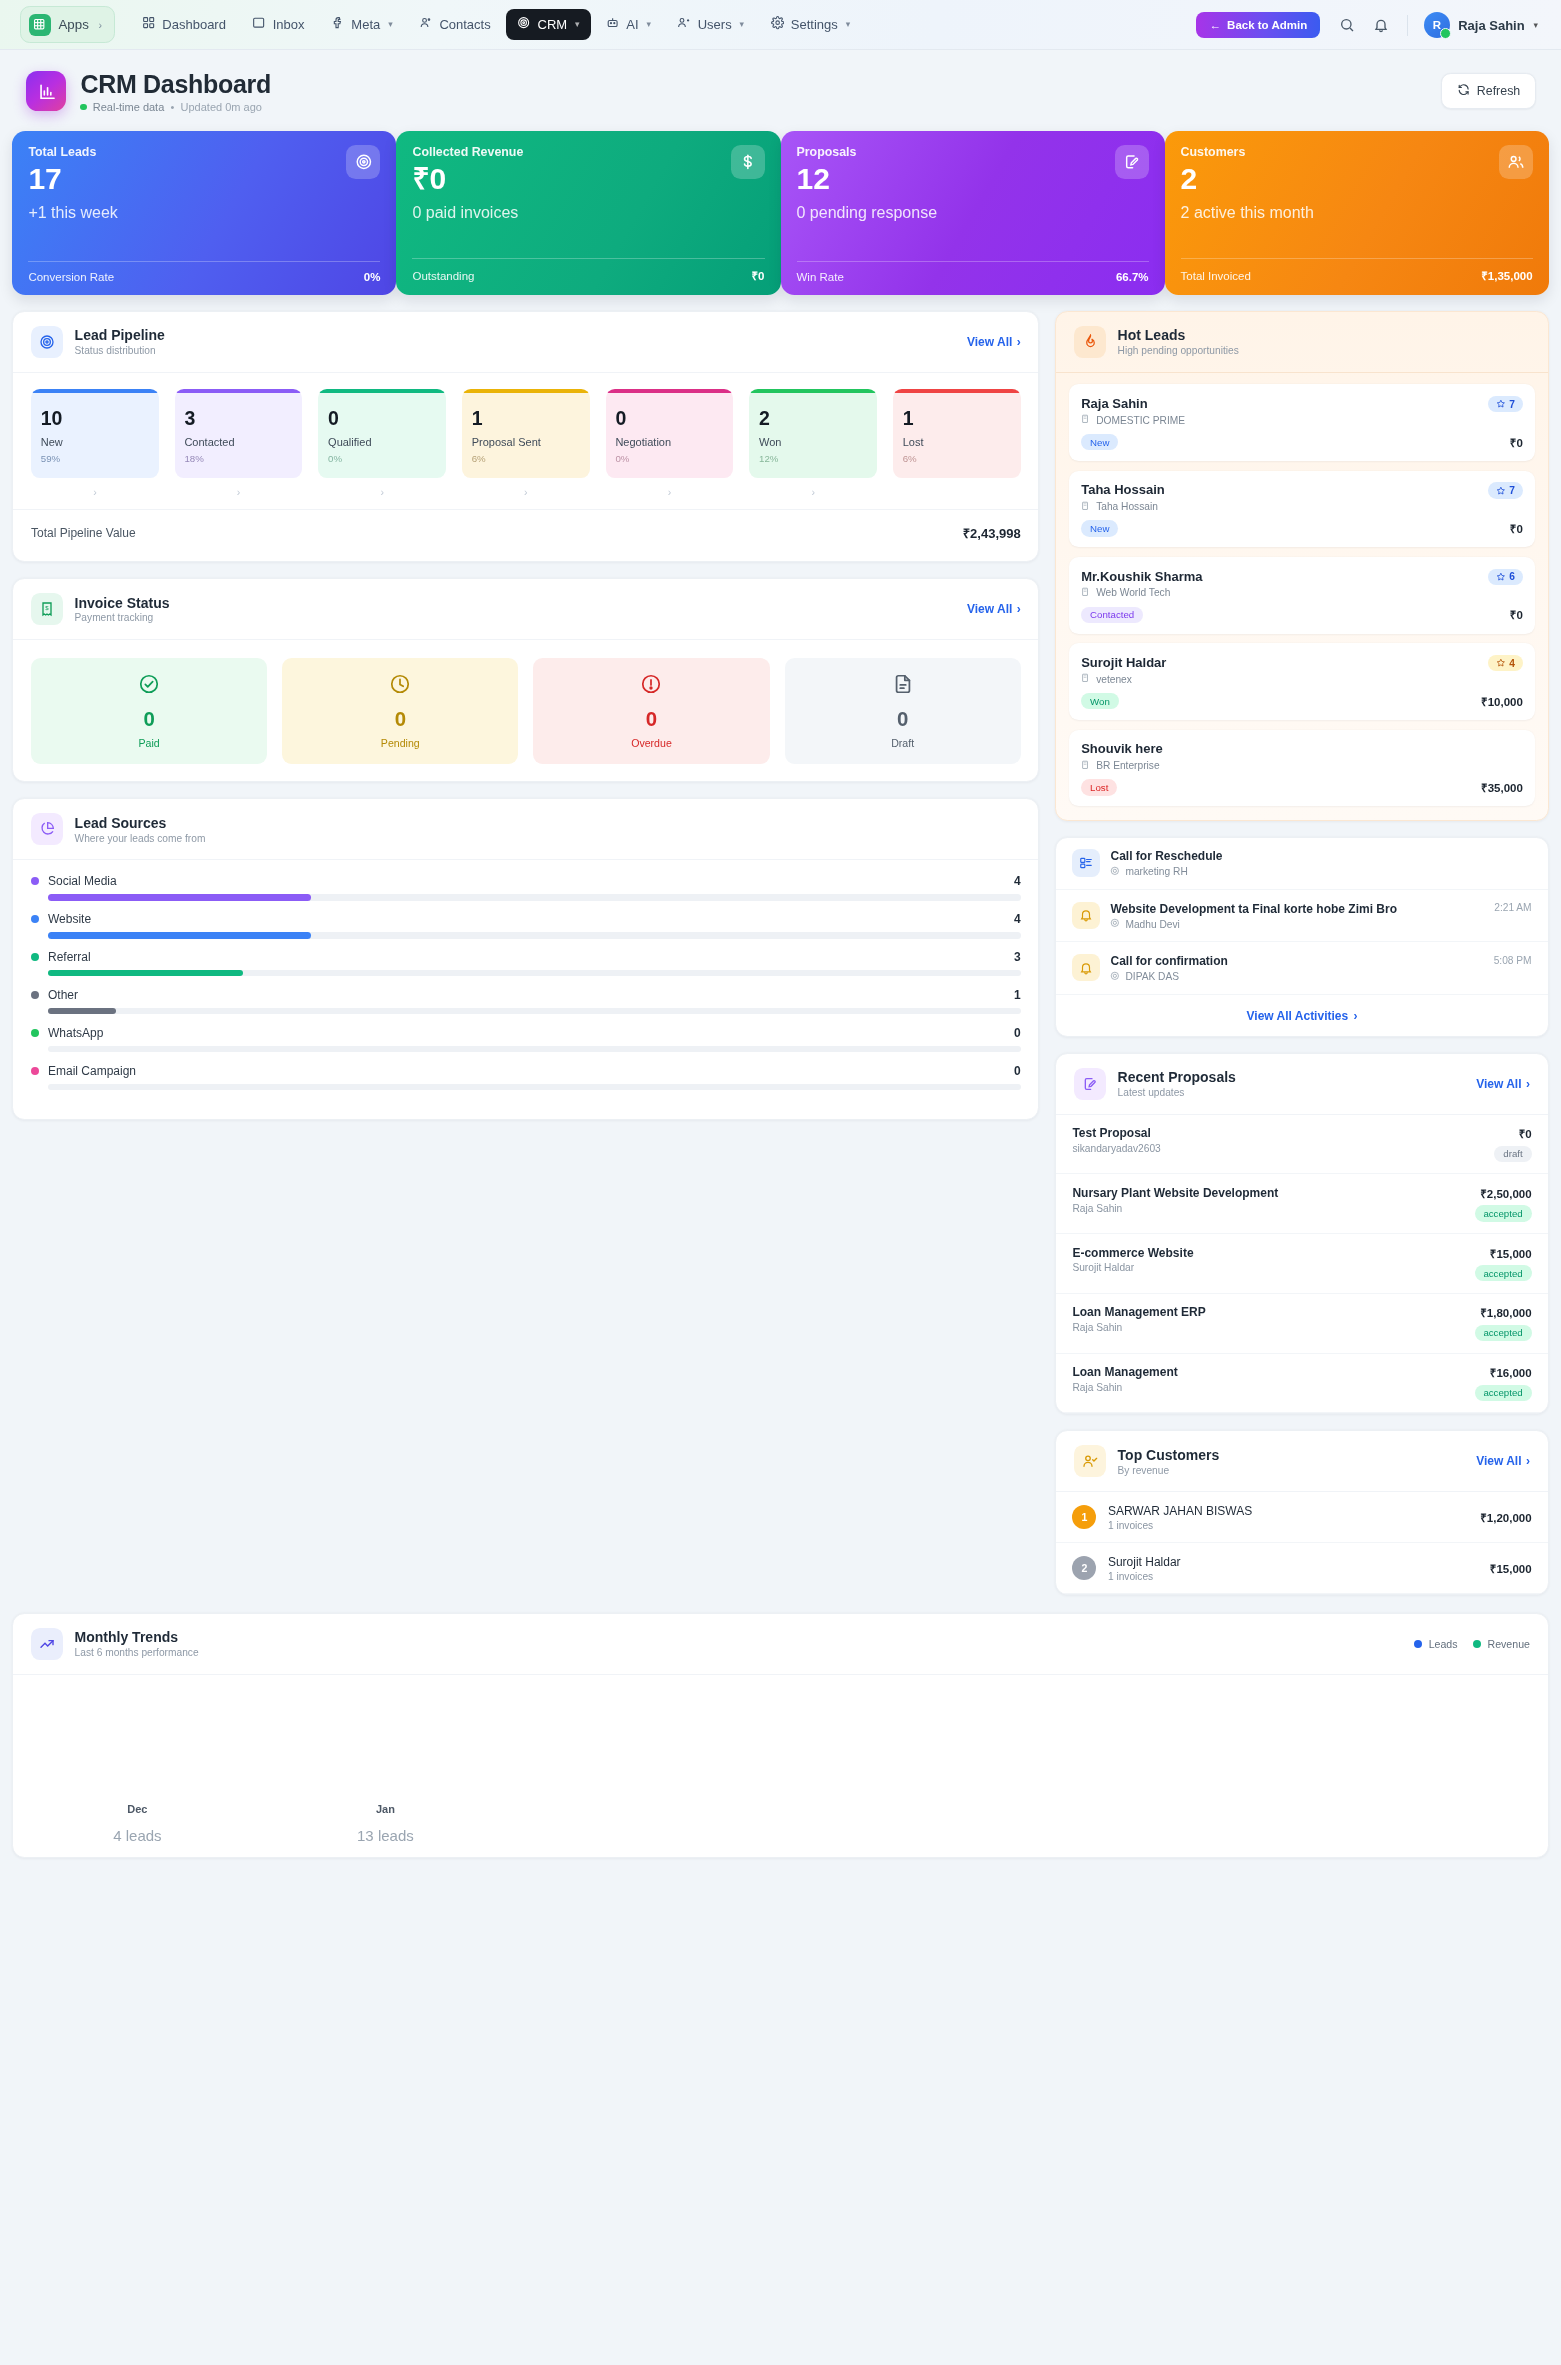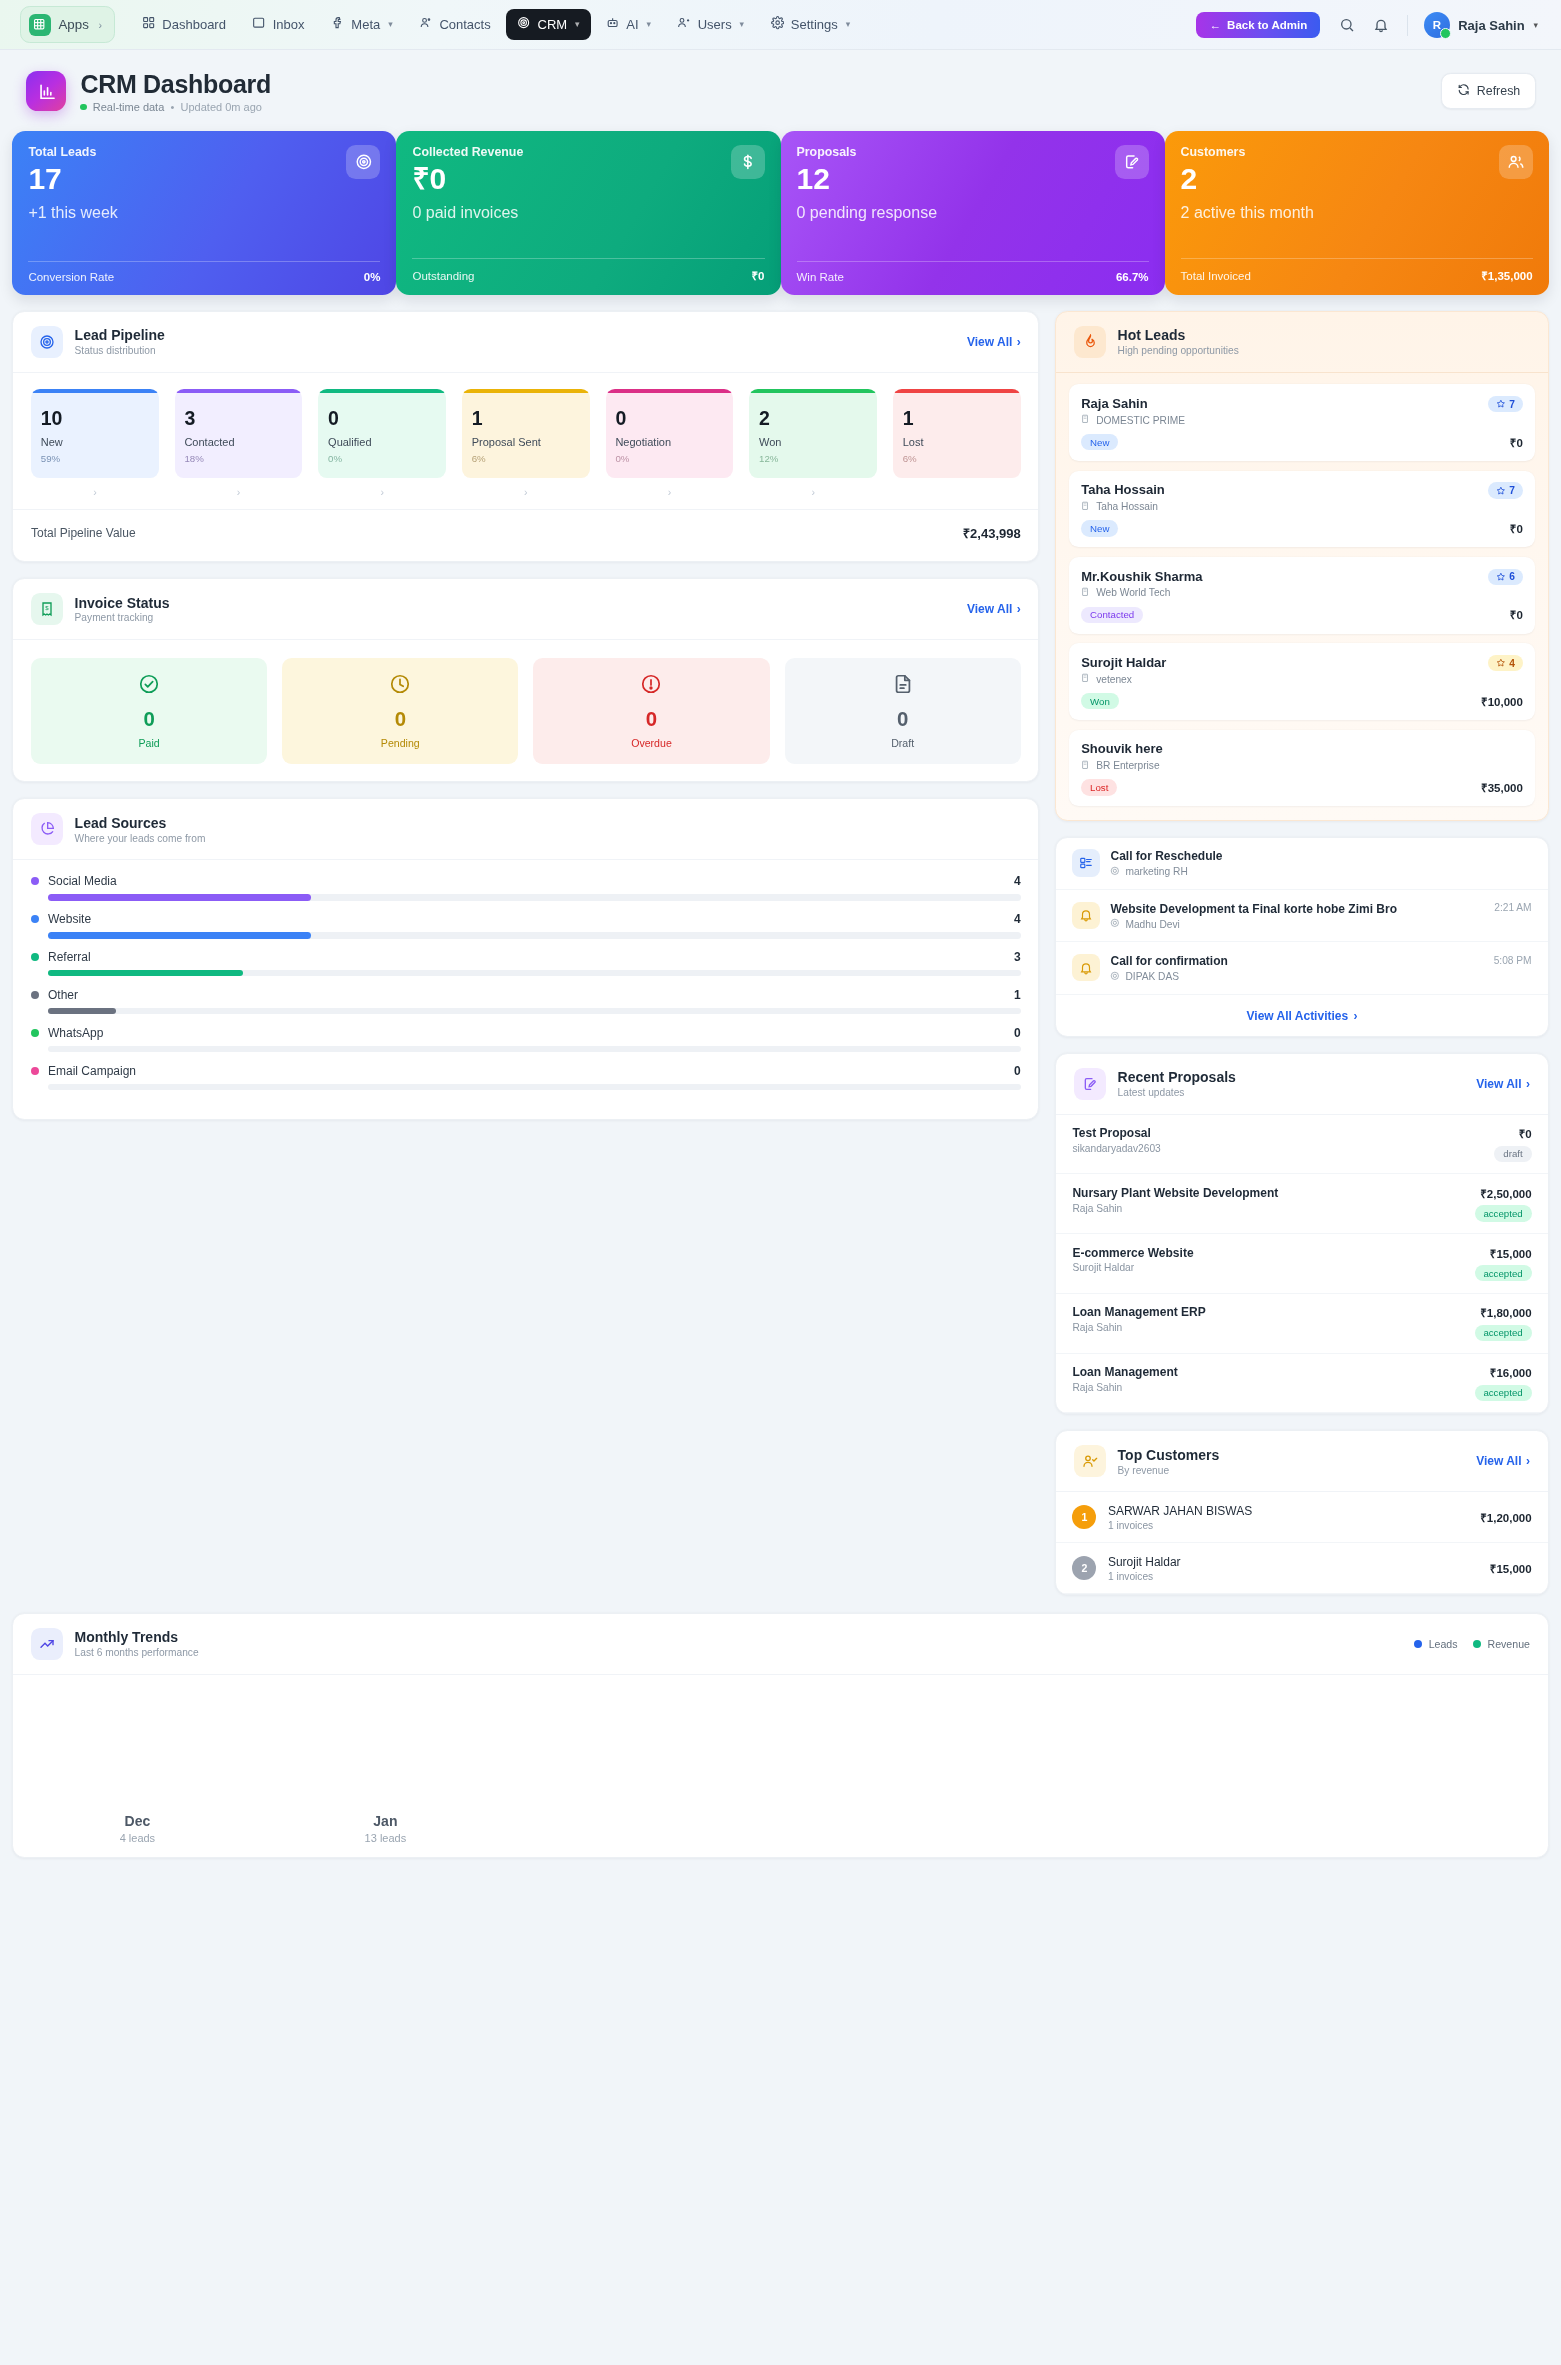--- a/index.html
+++ b/index.html
@@ -277,22 +277,22 @@
   .cust-amt { font-size: 11.5px; font-weight: 700; color: #1b242f; }
 
   
   .trend-card { margin-top: 1.8px; }
   .legend { display: flex; align-items: center; gap: 15px; }
   .legend-i { display: flex; align-items: center; gap: 7px; font-size: 10.6px; color: #64707e; }
   .legend-dot { width: 8px; height: 8px; border-radius: 50%; }
   .trend-body { height: 182px; position: relative; padding: 0 17.7px; }
   .trend-axis { position: absolute; bottom: 12.4px; left: 0; right: 0; display: flex; }
   .trend-tick { width: 248px; text-align: center; }
-  .trend-m { font-size: 14px; font-weight: 600; color: #4d5866; }
-  .trend-l { font-size: 11px; color: #9aa5b1; margin-top: 3px; }
+  .trend-m { font-size: 11px; font-weight: 600; color: #4d5866; }
+  .trend-l { font-size: 15px; color: #9aa5b1; margin-top: 12px; }
 </style>
 </head>
 <body>
 
 <div class="topnav">
   <div class="nav-left">
     <div class="apps-chip">
       <span class="apps-sq">
         <svg width="12.4" height="12.4" viewBox="0 0 24 24" fill="none" stroke="#fff" stroke-width="2.2">
           <rect x="3" y="3" width="18" height="18" rx="2"></rect>

